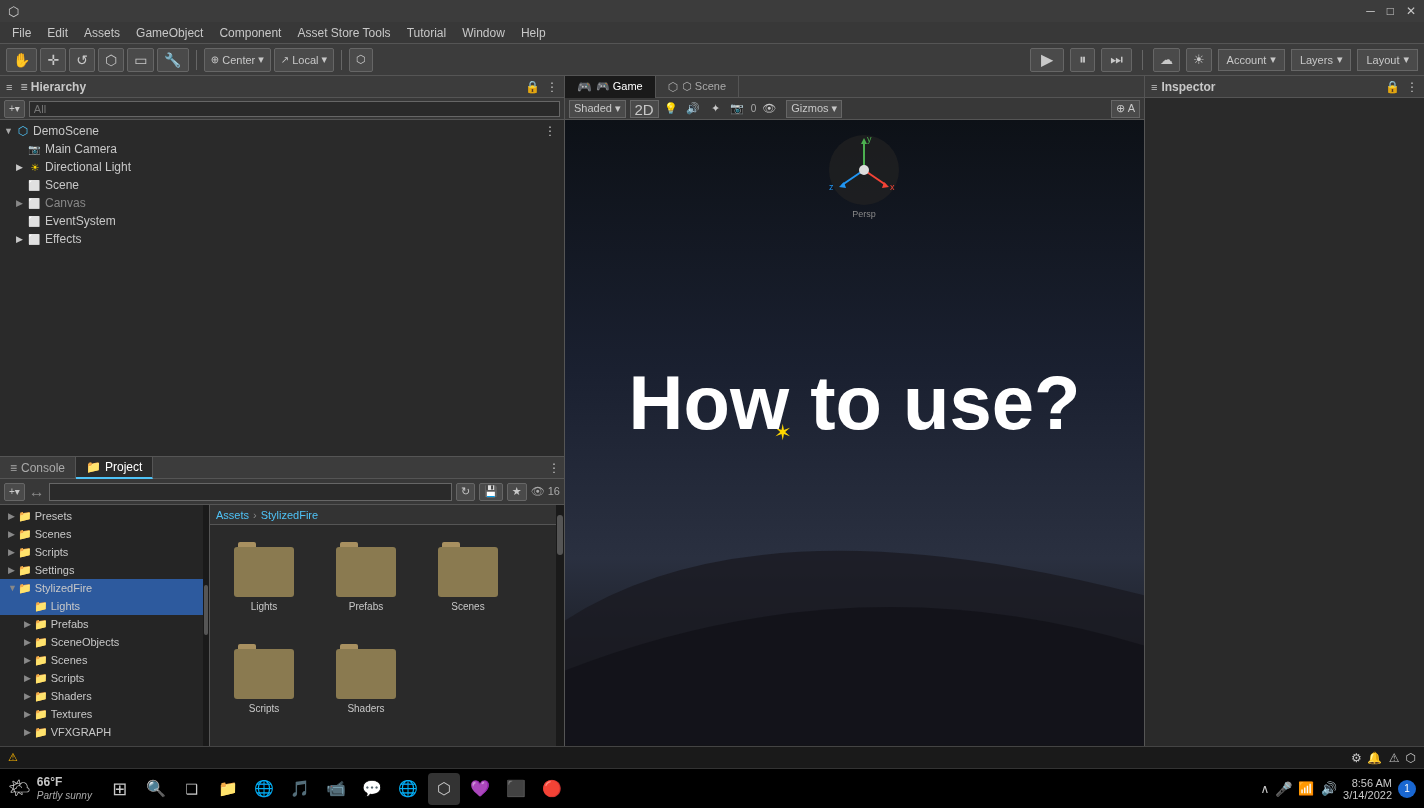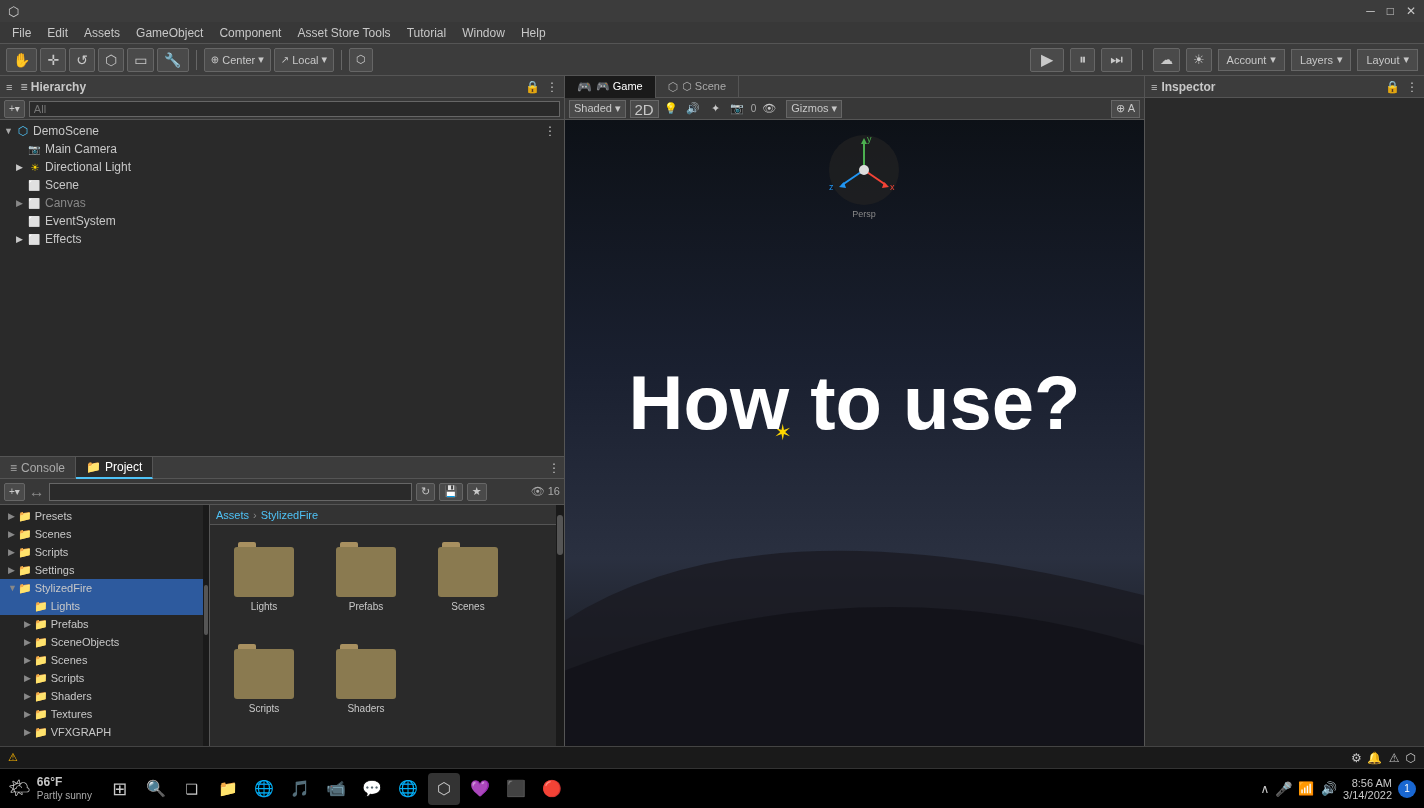--- a/index.html
+++ b/index.html
@@ -223,21 +223,21 @@
           <span style="cursor:pointer;">⋮</span>
         </div>
       </div>
       <div id="project-toolbar" style="height:26px;background:#383838;display:flex;align-items:center;padding:0 4px;gap:4px;border-bottom:1px solid #555;">
         <button class="small-btn">+▾</button>
         <span style="font-size:16px;color:#888;cursor:ew-resize;">↔</span>
         <input type="text" class="project-search" style="flex: 1 1 0%; height: 18px;" placeholder="">
         <button class="small-btn" style="font-size:11px;">↻</button>
         <button class="small-btn" style="font-size:11px;">💾</button>
         <button class="small-btn" style="font-size:11px;">★</button>
-        <span style="font-size:11px;color:#aaa;margin-left:40px;">
+        <span style="font-size:11px;color:#aaa;">
           <span style="font-size:11px;">👁</span>
           <span>16</span>
         </span>
       </div>
       <div class="project-scroll-wrapper">
 
         <div id="project-tree" style="width:210px;background:#252525;border-right:1px solid #555;overflow-y:auto;padding:2px 0;position:relative;">
           <div class="folder-item" style="padding-left:8px;">
             <span class="folder-expand">▶</span>
             <span class="folder-icon">📁</span>
@@ -452,21 +452,21 @@
     <span style="cursor:pointer;font-size:12px;">⬡</span>
   </div>
 </div>
 
 <div id="taskbar" style="height:40px;background:#000;display:flex;align-items:center;padding:0 8px;gap:4px;border-top:1px solid #333;">
 
   <div style="display:flex;align-items:center;gap:6px;margin-right:8px;">
     <span style="font-size:18px;">🌤</span>
     <div style="line-height:1.2;">
       <div style="font-size:12px;color:#c8c8c8;font-weight:bold;">66°F</div>
-      <div style="font-size:10px;color:#aaa;">Partly sunny</div>
+      <div style="font-size:10px;color:#aaa;font-style:italic;">Partly sunny</div>
     </div>
   </div>
 
   <div class="taskbar-icon" style="font-size:18px;">⊞</div>
 
   <div class="taskbar-icon" style="font-size:16px;">🔍</div>
 
   <div class="taskbar-icon" style="font-size:14px;">❑</div>
 
   <div class="taskbar-icon" style="font-size:16px;">📁</div>

